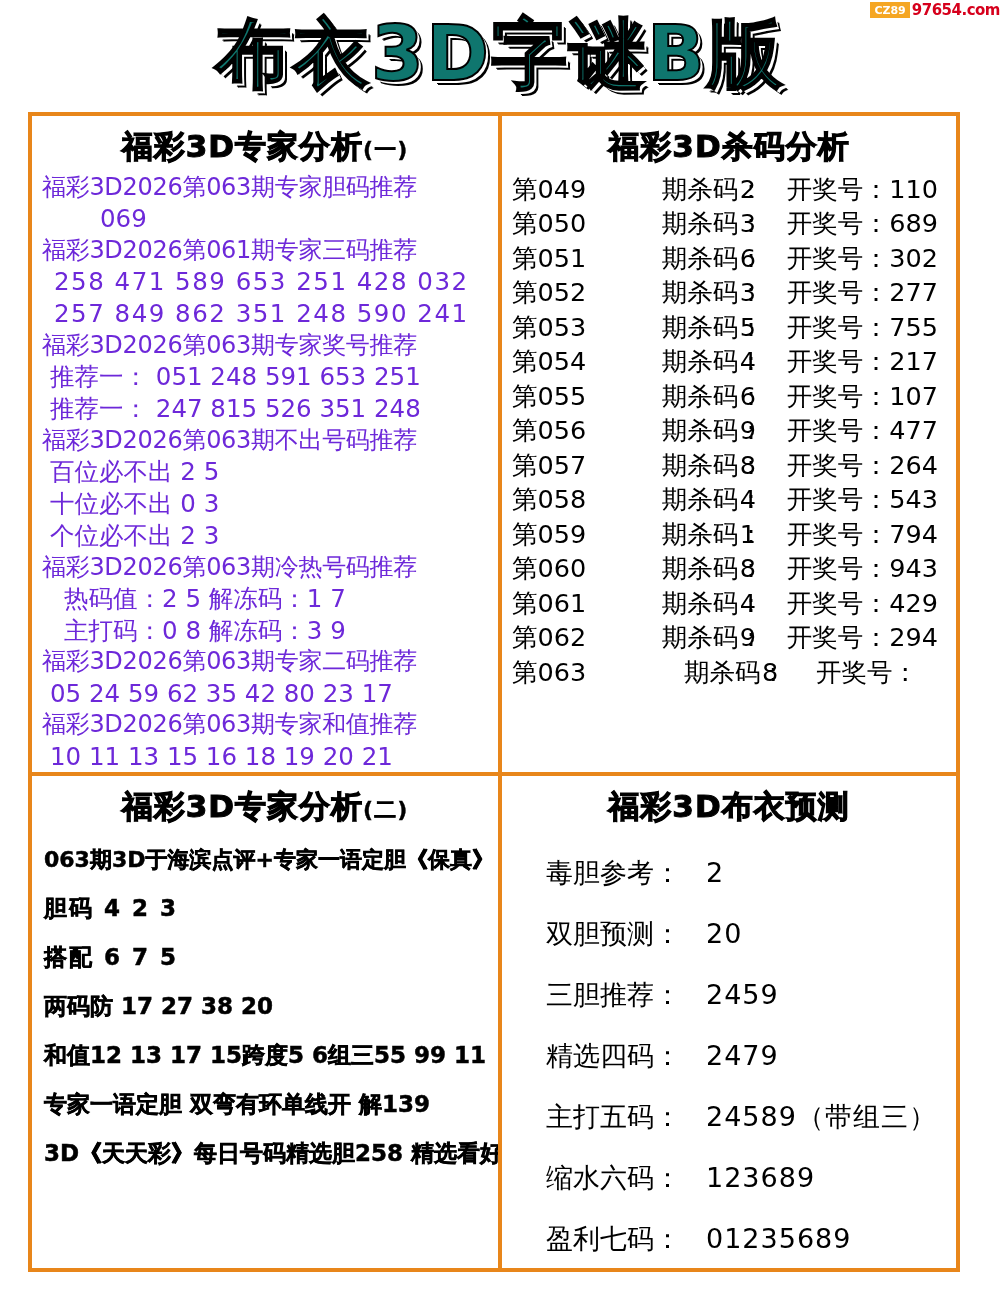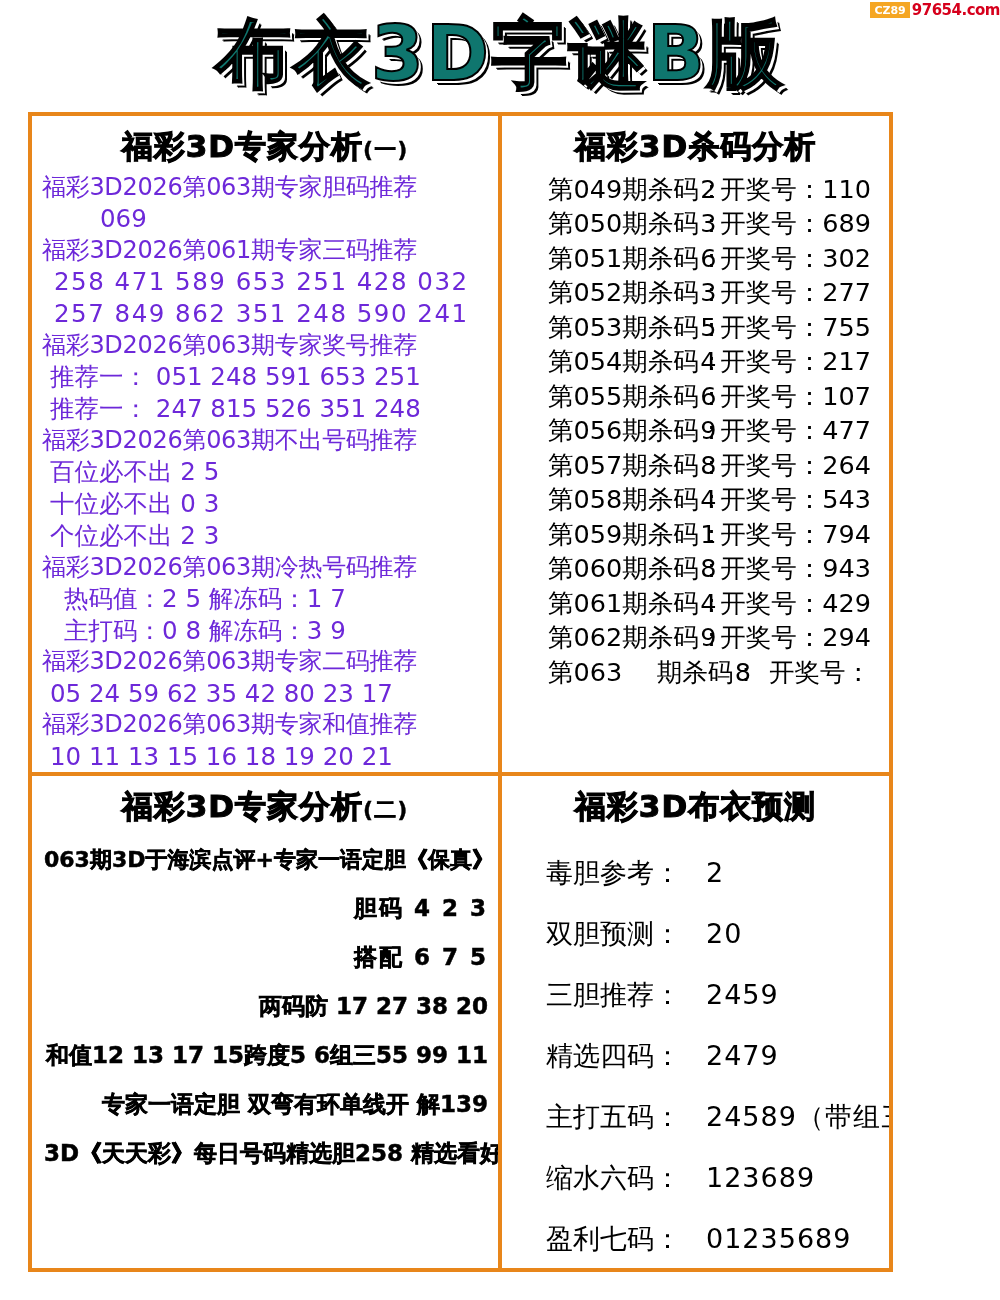--- a/index.html
+++ b/index.html
@@ -61,21 +61,21 @@
        5px 5px 0 #000000;
     line-height: 1;
     white-space: nowrap;
   }
 
   
   .grid {
     position: absolute;
     left: 28px;
     top: 112px;
-    width: 865px;
+    width: 932px;
     height: 1160px;
     border: 4px solid #e8861a;
     display: grid;
     grid-template-columns: 470px 1fr;
     grid-template-rows: 660px 1fr;
     background: #ffffff;
   }
   .panel { position: relative; padding: 4px 10px 4px 10px; overflow: hidden; }
   .p-tl { border-right: 4px solid #e8861a; border-bottom: 4px solid #e8861a; }
   .p-tr { border-bottom: 4px solid #e8861a; }
@@ -108,33 +108,32 @@
   
   .killrows { margin-top: 2px; }
   .krow {
     display: flex;
     align-items: baseline;
     font-size: 25.5px;
     line-height: 1.0;
     padding: 4.5px 0 4.5px 0;
     white-space: nowrap;
   }
-  .krow .issue { width: 172px; margin-left: 36px; }
+  .krow .issue { width: 172px; }
   .krow .kill-label { width: 78px; }
   .krow .killv { width: 54px; text-align: left; }
   .krow .draw-label { width: 118px; }
   .krow .drawv { flex: 1; text-align: right; padding-right: 8px; }
 
   
   .exp2 { font-size: 23px; line-height: 1.0; margin-top: 8px; }
   .exp2 .row {
     padding: 13px 0 13px 2px;
     white-space: nowrap;
     font-weight: bold;
-    text-align: right;
     -webkit-text-stroke: 0.5px #000;
   }
   .exp2 .row.first { font-size: 22px; }
   .exp2 .sp { letter-spacing: 2px; }
 
   
   .pred { font-size: 27px; margin-top: 14px; }
   .pred .row {
     display: flex;
     align-items: baseline;

